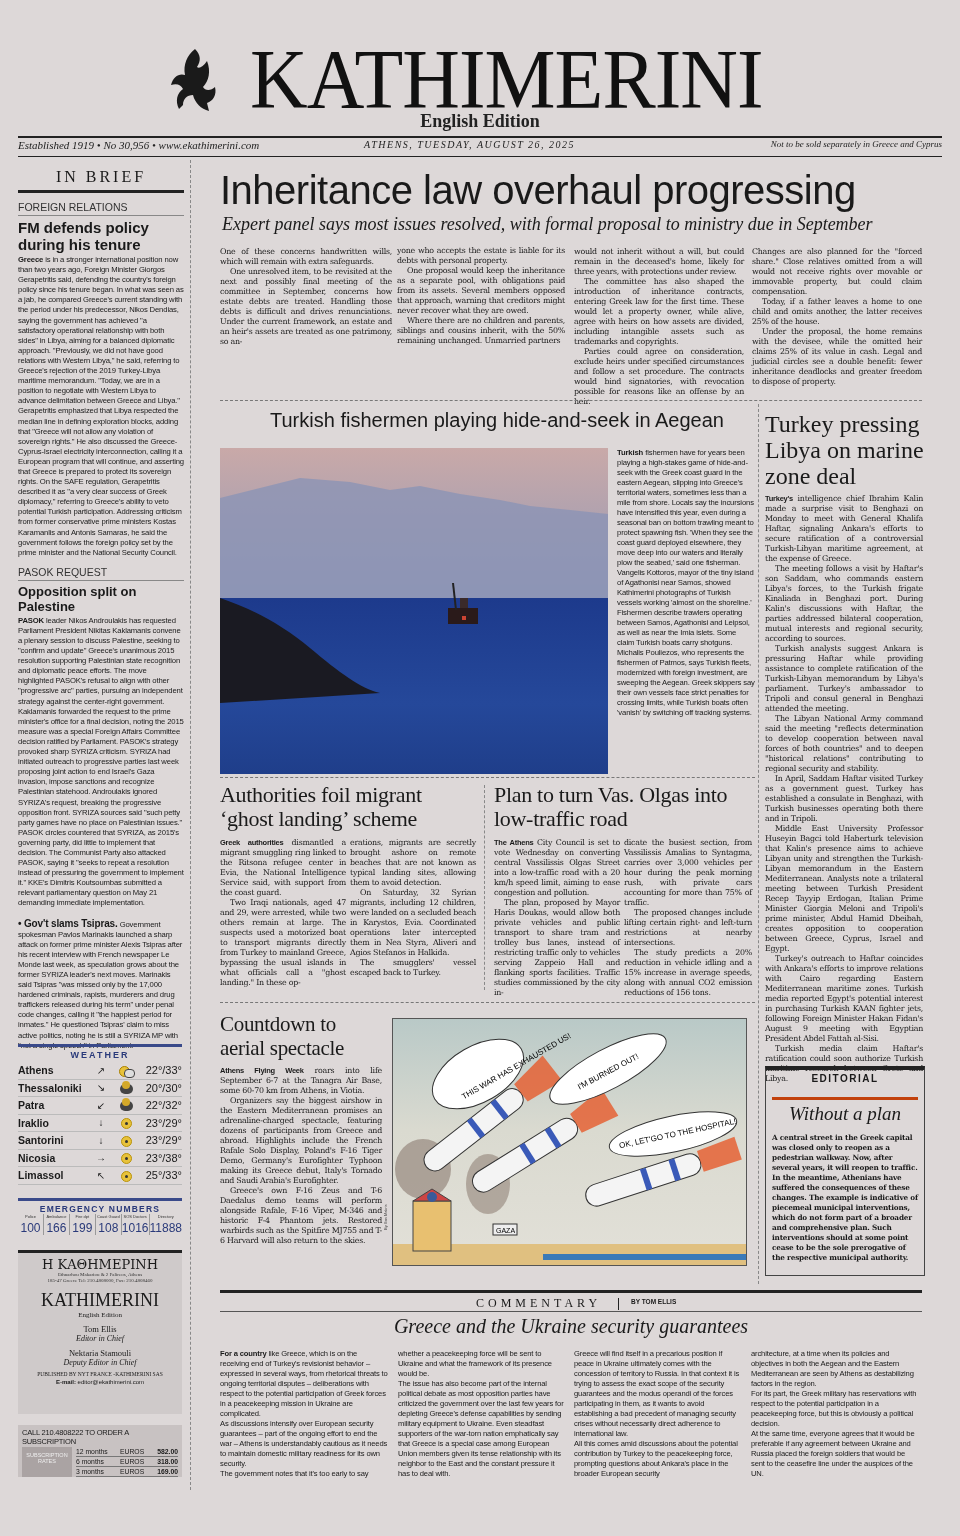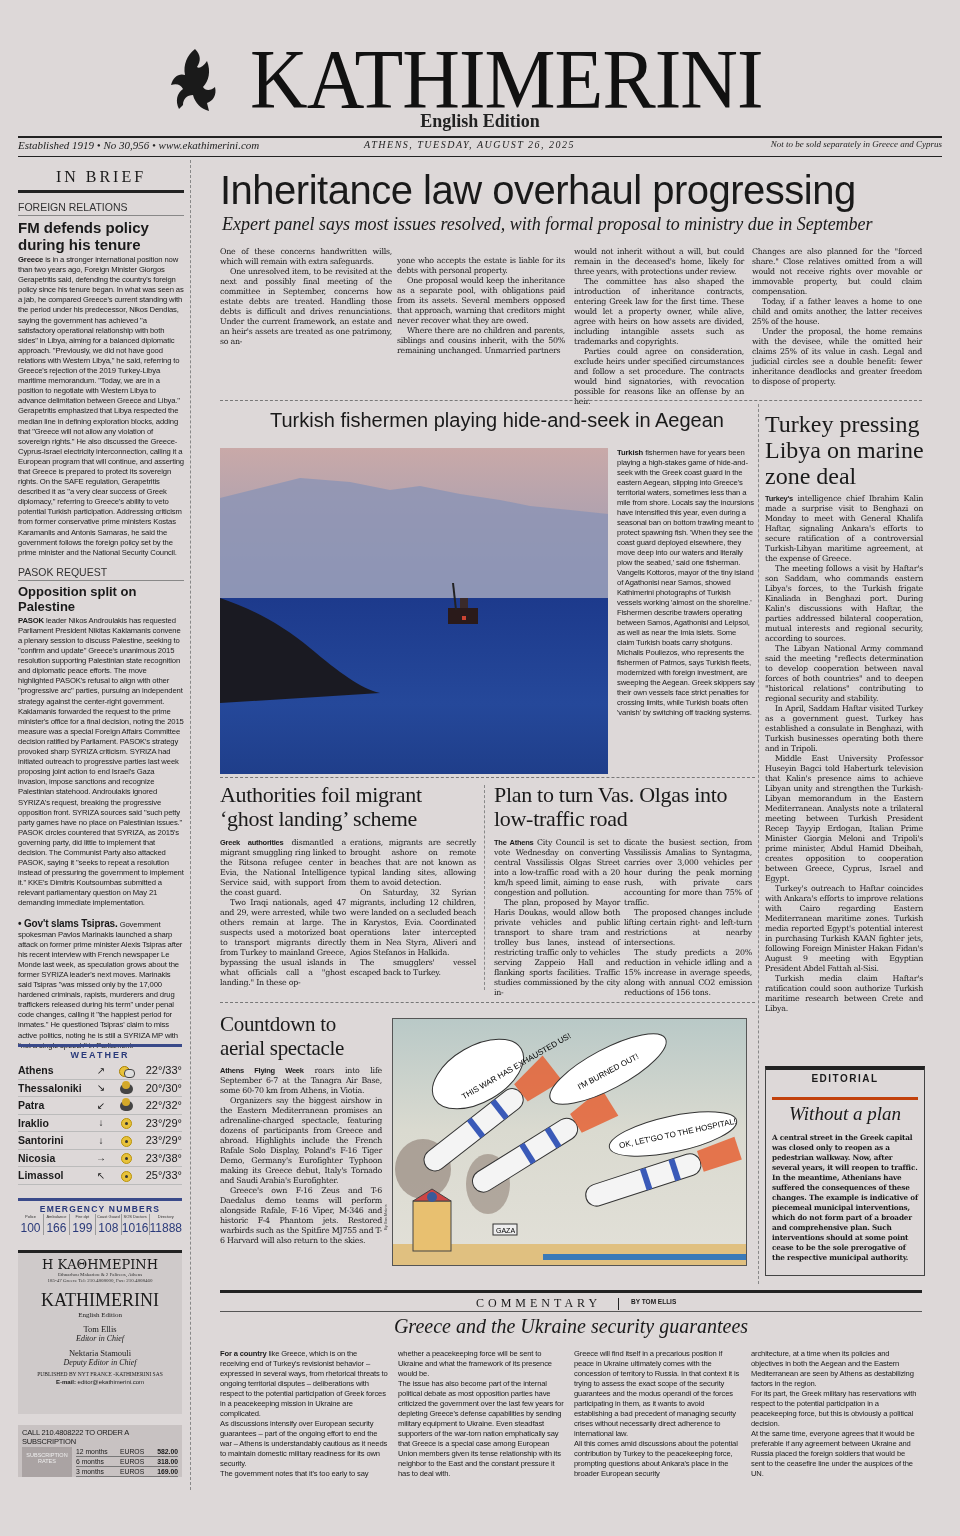--- a/index.html
+++ b/index.html
@@ -233,21 +233,21 @@
     </div>
   </div>
 </div>
 
 <div class="abs lead-h">Inheritance law overhaul progressing</div>
 <div class="abs lead-deck">Expert panel says most issues resolved, with formal proposal to ministry due in September</div>
 <div class="abs bodytxt" style="left:220px;top:247px;width:172px">
   <p>One of these concerns handwritten wills, which will remain with extra safeguards.</p>
   <p>One unresolved item, to be revisited at the next and possibly final meeting of the committee in September, concerns how estate debts are treated. Handling those debts is difficult and drives renunciations. Under the current framework, an estate and an heir's assets are treated as one patrimony, so an-</p>
 </div>
-<div class="abs bodytxt" style="left:397px;top:256px;width:168px">
+<div class="abs bodytxt" style="left:397px;top:246px;width:168px">
   <p>yone who accepts the estate is liable for its debts with personal property.</p>
   <p>One proposal would keep the inheritance as a separate pool, with obligations paid from its assets. Several members opposed that approach, warning that creditors might never recover what they are owed.</p>
   <p>Where there are no children and parents, siblings and cousins inherit, with the 50% remaining unchanged. Unmarried partners</p>
 </div>
 <div class="abs bodytxt" style="left:574px;top:247px;width:170px">
   <p>would not inherit without a will, but could remain in the deceased's home, likely for three years, with protections under review.</p>
   <p>The committee has also shaped the introduction of inheritance contracts, entering Greek law for the first time. These would let a property owner, while alive, agree with heirs on how assets are divided, including intangible assets such as trademarks and copyrights.</p>
   <p>Parties could agree on consideration, exclude heirs under specified circumstances and follow a set procedure. The contracts would bind signatories, with revocation possible for reasons like an offense by an heir.</p>
 </div>
 <div class="abs bodytxt" style="left:752px;top:247px;width:170px">
@@ -283,20 +283,21 @@
   </svg>
 </div>
 <div class="abs sanstxt" style="left:617px;top:448px;width:138px"><b>Turkish</b><span> fishermen have for years been playing a high-stakes game of hide-and-seek with the Greek coast guard in the eastern Aegean, slipping into Greece's territorial waters, sometimes less than a mile from shore. Locals say the incursions have intensified this year, even during a seasonal ban on bottom trawling meant to protect spawning fish. 'When they see the coast guard deployed elsewhere, they move deep into our waters and literally plow the seabed,' said one fisherman. Vangelis Kottoros, mayor of the tiny island of Agathonisi near Samos, showed Kathimerini photographs of Turkish vessels working 'almost on the shoreline.' Fishermen describe trawlers operating between Samos, Agathonisi and Leipsoi, as well as near the Imia islets. Some claim Turkish boats carry shotguns. Michalis Pouliezos, who represents the fishermen of Patmos, says Turkish fleets, modernized with foreign investment, are sweeping the Aegean. Greek skippers say their own vessels face strict penalties for crossing limits, while Turkish boats often 'vanish' by switching off tracking systems.</span></div>
 <div class="dash-h" style="left:220px;top:777px;width:535px"></div>
 <div class="vline" style="left:758px;top:404px;height:880px"></div>
 
 <div class="abs turkey-h" style="width:170px">Turkey pressing Libya on marine zone deal</div>
 <div class="abs bodytxt" style="left:765px;top:494px;width:158px">
   <p><b class="lead-in">Turkey's</b><span> intelligence chief Ibrahim Kalin made a surprise visit to Benghazi on Monday to meet with General Khalifa Haftar, signaling Ankara's efforts to secure ratification of a controversial Turkish-Libyan maritime agreement, at the expense of Greece.</span></p>
   <p>The meeting follows a visit by Haftar's son Saddam, who commands eastern Libya's forces, to the Turkish frigate Kinaliada in Benghazi port. During Kalin's discussions with Haftar, the parties addressed bilateral cooperation, mutual interests and regional security, according to sources.</p>
+  <p>Turkish analysts suggest Ankara is pressuring Haftar while providing assistance to complete ratification of the Turkish-Libyan memorandum by Libya's parliament. Turkey's ambassador to Tripoli and consul general in Benghazi attended the meeting.</p>
   <p>The Libyan National Army command said the meeting "reflects determination to develop cooperation between naval forces of both countries" and to deepen "historical relations" contributing to regional security and stability.</p>
   <p>In April, Saddam Haftar visited Turkey as a government guest. Turkey has established a consulate in Benghazi, with Turkish businesses operating both there and in Tripoli.</p>
   <p>Middle East University Professor Huseyin Bagci told Haberturk television that Kalin's presence aims to achieve Libyan unity and strengthen the Turkish-Libyan memorandum in the Eastern Mediterranean. Analysts note a trilateral meeting between Turkish President Recep Tayyip Erdogan, Italian Prime Minister Giorgia Meloni and Tripoli's prime minister, Abdul Hamid Dbeibah, creates opposition to cooperation between Greece, Cyprus, Israel and Egypt.</p>
   <p>Turkey's outreach to Haftar coincides with Ankara's efforts to improve relations with Cairo regarding Eastern Mediterranean maritime zones. Turkish media reported Egypt's potential interest in purchasing Turkish KAAN fighter jets, following Foreign Minister Hakan Fidan's August 9 meeting with Egyptian President Abdel Fattah al-Sisi.</p>
   <p>Turkish media claim Haftar's ratification could soon authorize Turkish maritime research between Crete and Libya.</p>
 </div>
 
 <div class="abs h-story" style="left:220px;top:783px;width:260px">Authorities foil migrant ‘ghost landing’ scheme</div>
 <div class="abs bodytxt" style="left:220px;top:838px;width:126px">
   <p><b class="lead-in">Greek authorities</b><span> dismantled a migrant smuggling ring linked to the Ritsona refugee center in Evia, the National Intelligence Service said, with support from the coast guard.</span></p>

